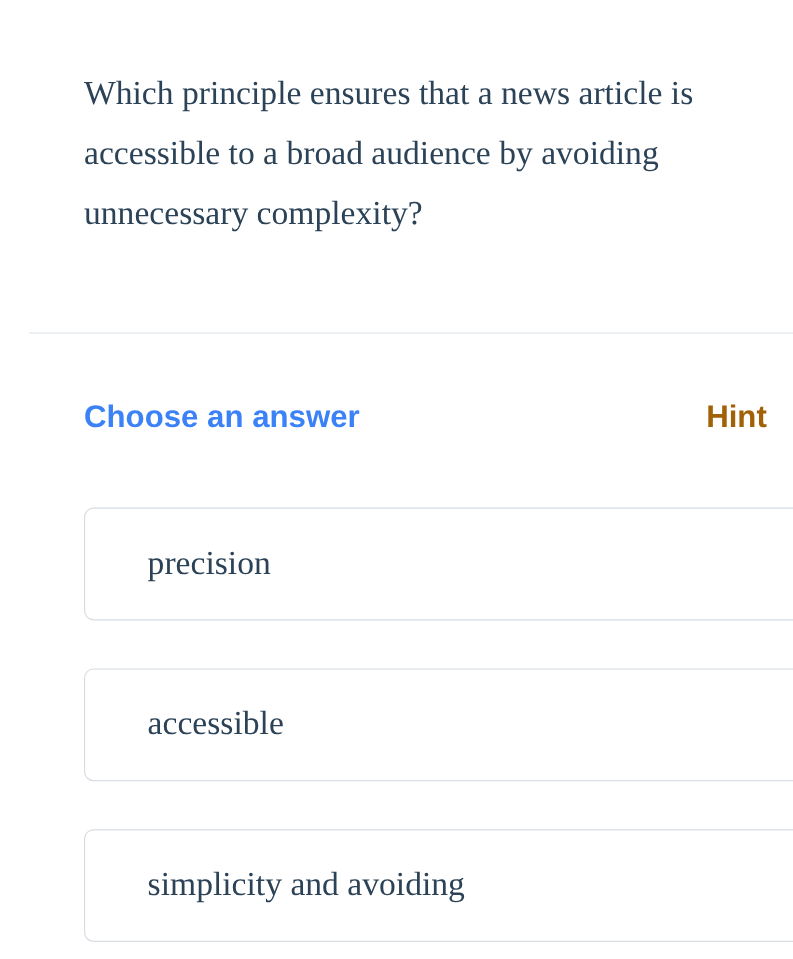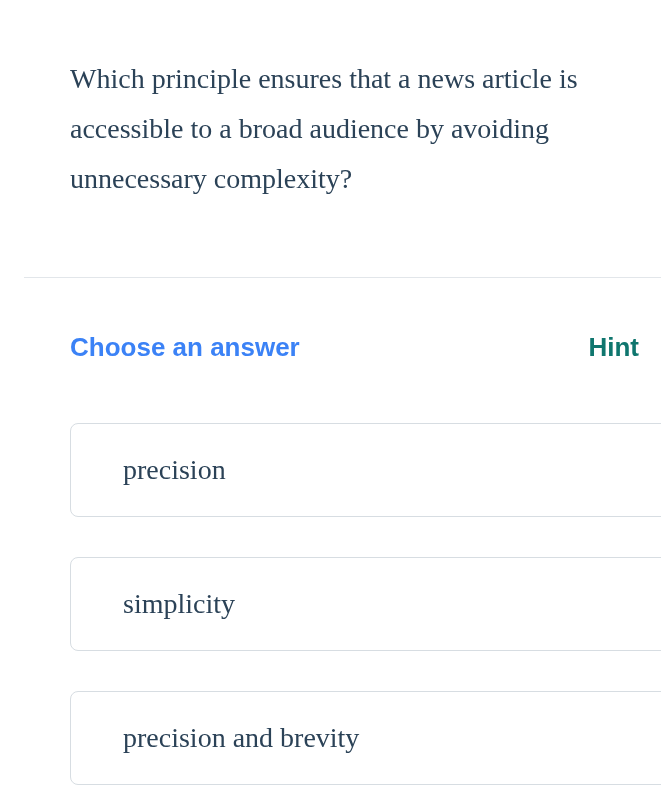--- a/index.html
+++ b/index.html
@@ -31,21 +31,21 @@
     font-family: -apple-system, BlinkMacSystemFont, 'Segoe UI', Arial, sans-serif;
   }
   .choose-label {
     font-size: 26px;
     font-weight: 700;
     color: #3b82f6;
   }
   .hint-link {
     font-size: 26px;
     font-weight: 700;
-    color: #0f766e;
+    color: #a16207;
     cursor: pointer;
   }
   .answers {
     padding: 0 0 0 22px;
     display: flex;
     flex-direction: column;
     gap: 16px;
   }
   .answer-option {
     border: 1px solid #d7dde2;
@@ -72,18 +72,18 @@
 <div class="choose-row">
   <span class="choose-label">Choose an answer</span>
   <span class="hint-link">Hint</span>
 </div>
 
 <div class="answers">
   <button class="answer-option">
     <span>precision</span>
   </button>
   <button class="answer-option">
-    <span>simplicity</span>
+    <span>accessible</span>
   </button>
   <button class="answer-option">
-    <span>precision and brevity</span>
+    <span>simplicity and avoiding</span>
   </button>
 </div>
 
 </body></html>

